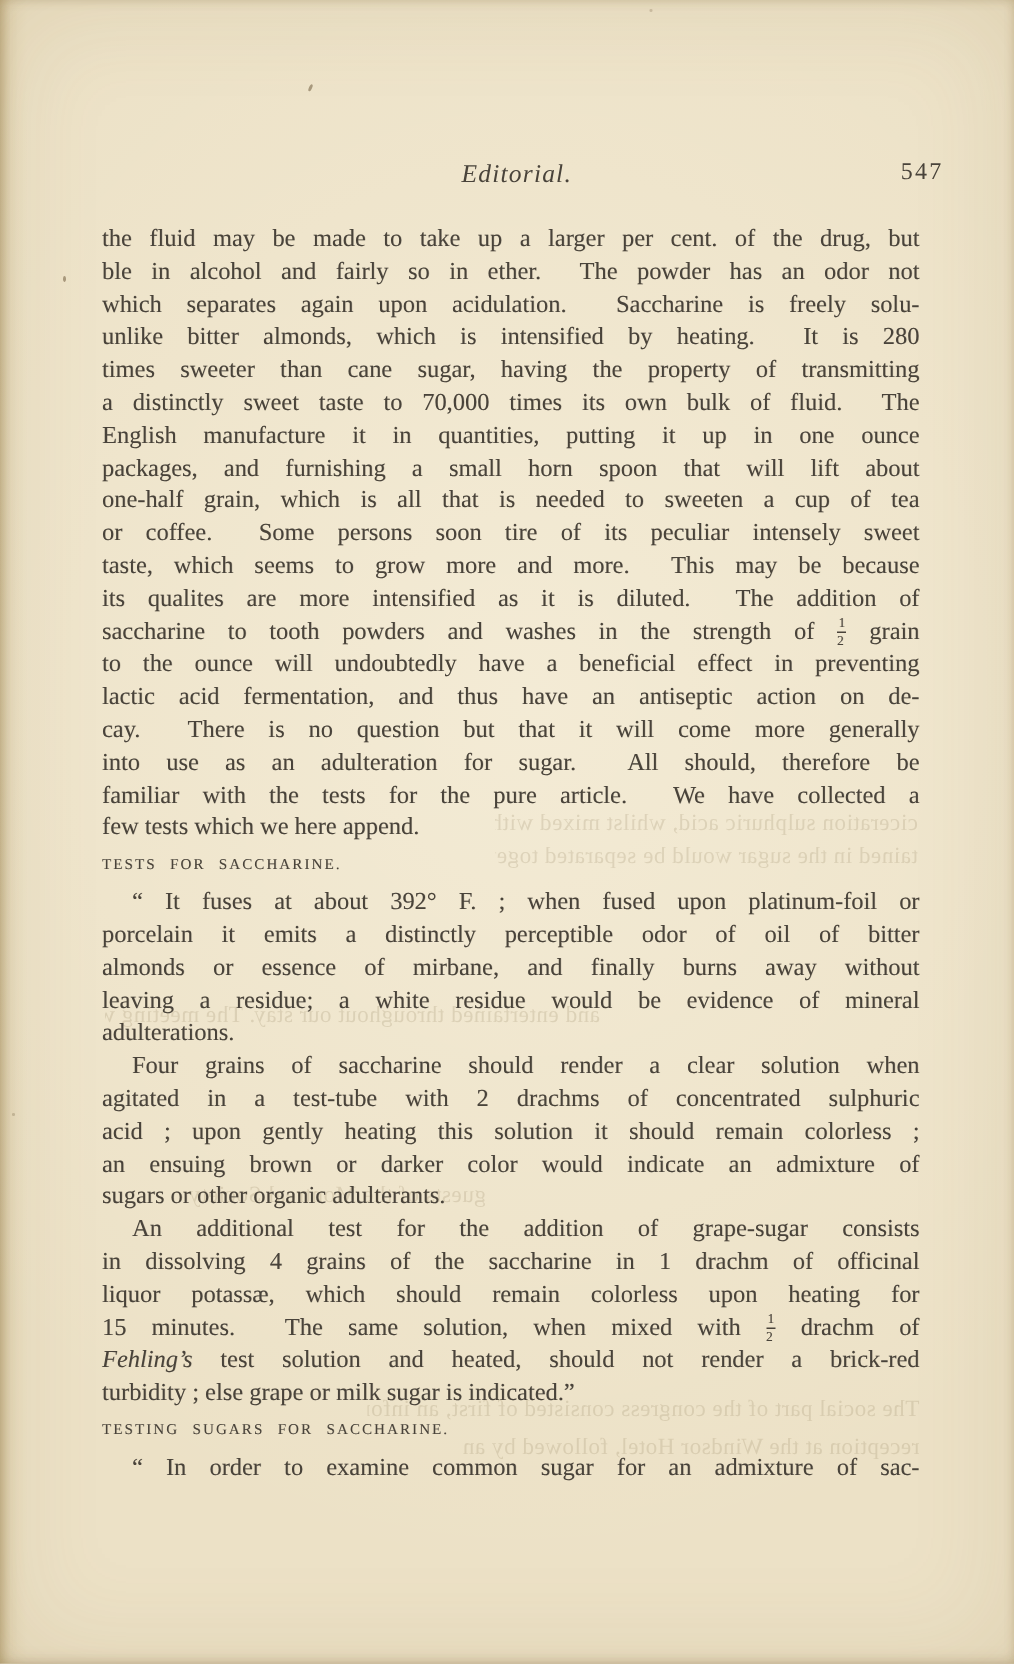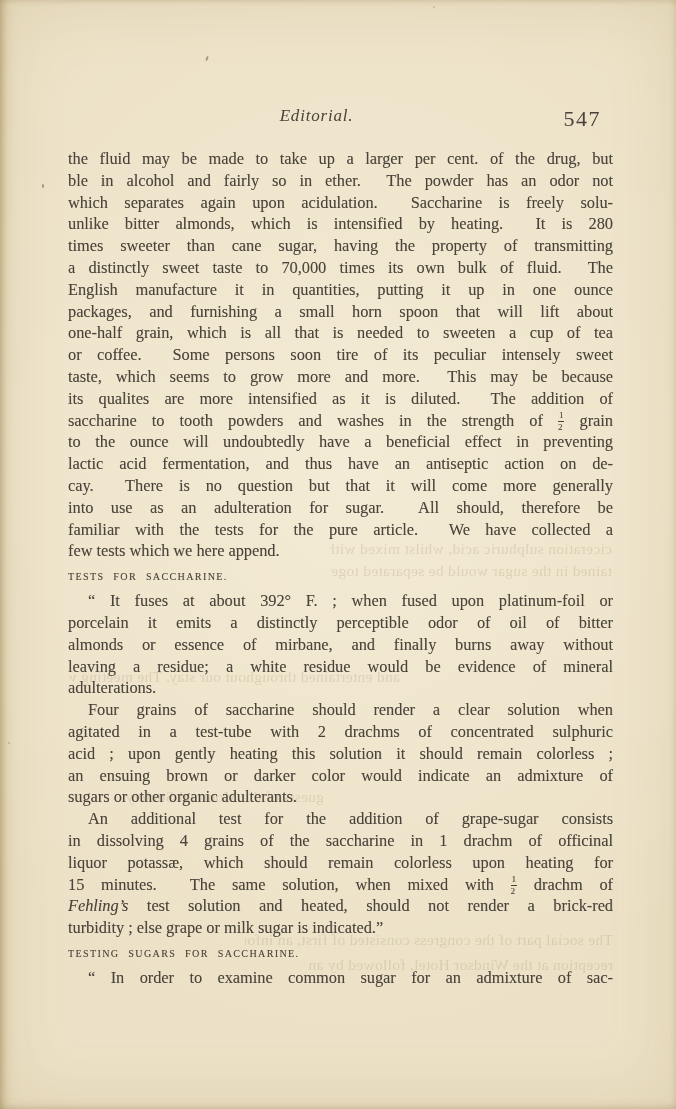--- a/index.html
+++ b/index.html
@@ -12,23 +12,23 @@
       #ece1c6;
     box-shadow:
       inset 0 0 70px rgba(140,110,60,0.14),
       inset 5px 0 10px -4px rgba(120,90,45,0.30),
       inset -3px 0 8px -4px rgba(120,90,45,0.18),
       inset 0 -5px 12px -6px rgba(120,90,45,0.28),
       inset 0 4px 10px -6px rgba(120,90,45,0.14);
     font-family:"Liberation Serif","DejaVu Serif",serif;
     color:#49433a;
   }
-  .running-head{position:absolute;top:106px;left:56px;width:545px;height:22px;font-size:17px;}
+  .running-head{position:absolute;top:106px;left:84px;width:545px;height:22px;font-size:17px;}
   .head-title{position:absolute;left:0;right:24px;text-align:center;font-style:italic;letter-spacing:0.8px;}
-  .page-num{position:absolute;right:0;top:0;font-size:22px;letter-spacing:1.5px;}
+  .page-num{position:absolute;right:0;top:0;font-size:16px;letter-spacing:1.5px;}
   .body-text{
     position:absolute;top:148px;left:68px;width:545px;
     font-size:16.3px;line-height:21.8px;
     text-shadow:0.3px 0.3px 0.3px rgba(73,67,58,0.30);
   }
   .ln{text-align:justify;text-align-last:justify;white-space:pre-wrap;height:21.8px;overflow:visible;}
   .ln.last{text-align-last:left;}
   .ln.indent{text-indent:20px;}
   .sec-heading{text-align:left;font-size:10px;letter-spacing:1.4px;word-spacing:5px;line-height:20px;margin:5px 0 3px 0;}
   .it{font-style:italic;}

